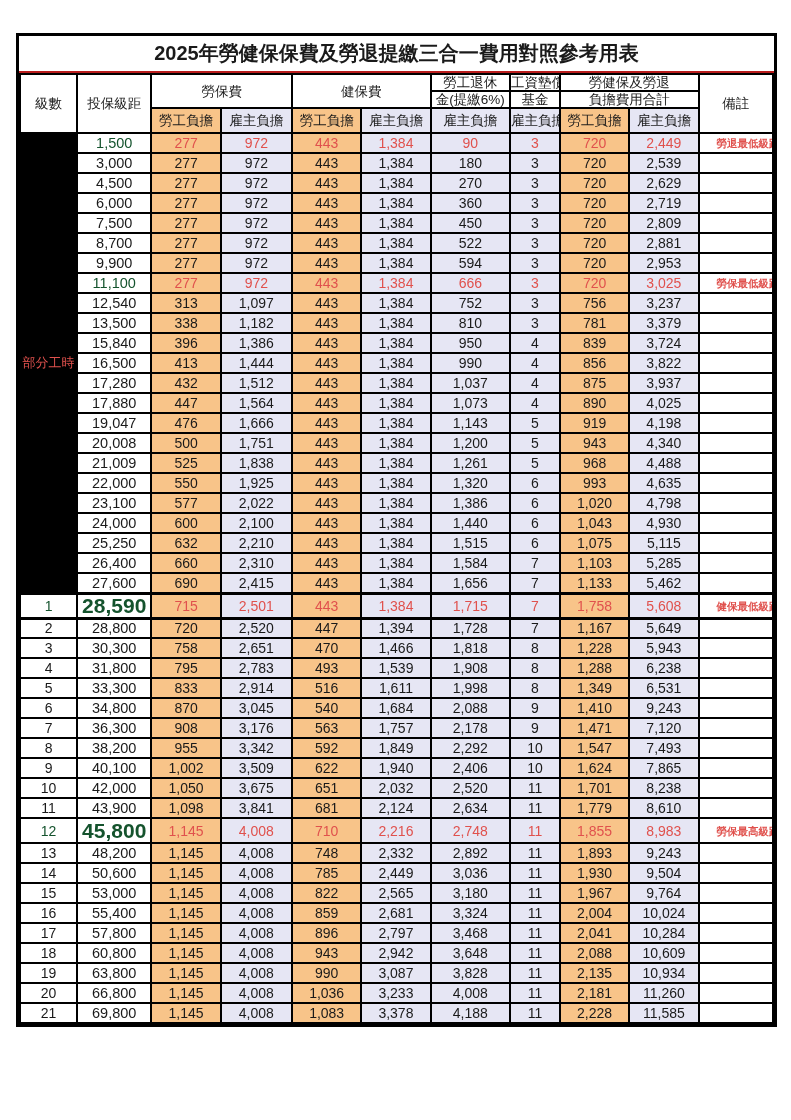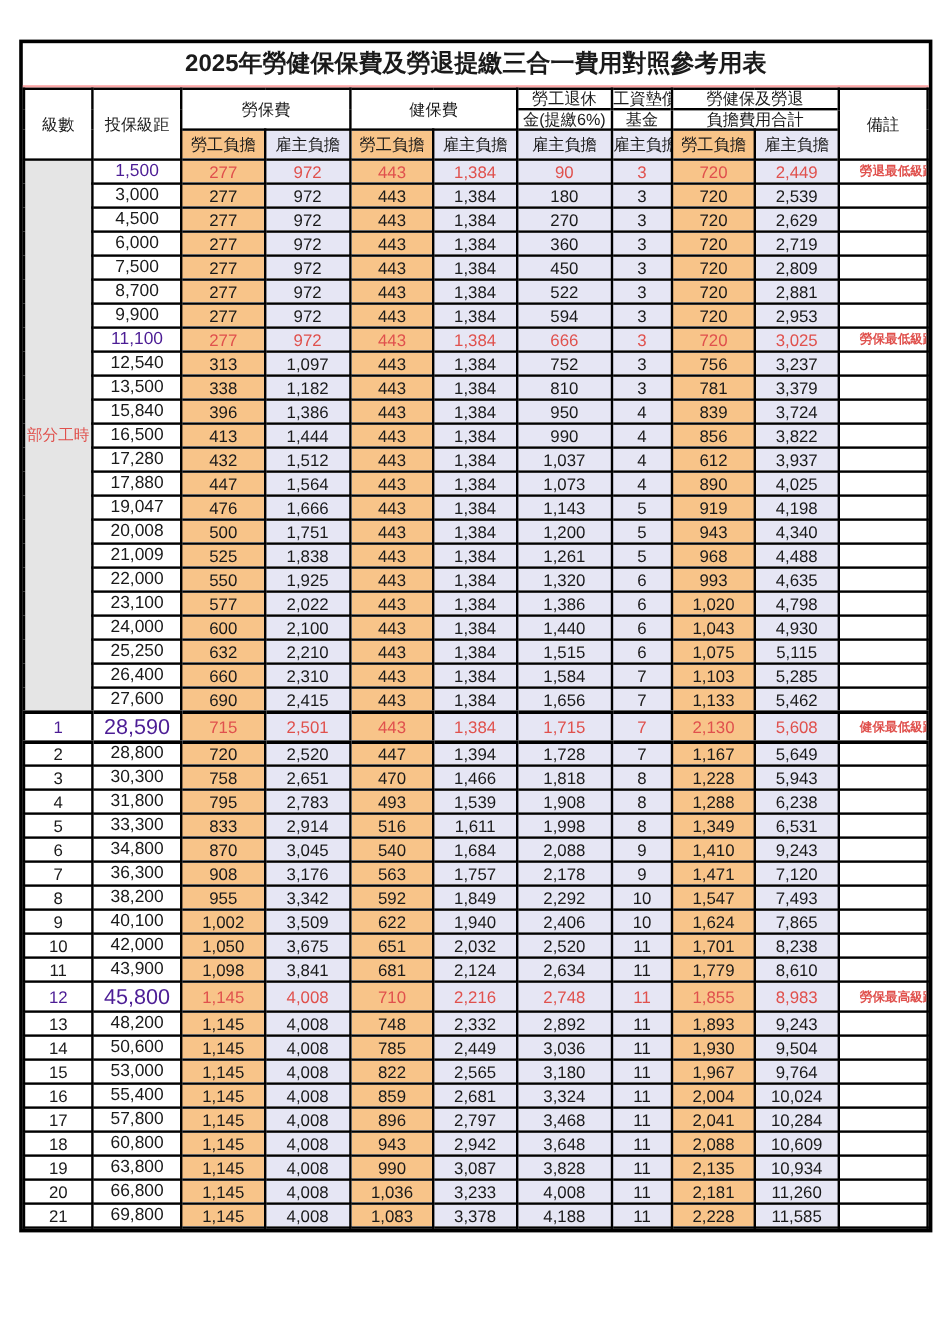--- a/index.html
+++ b/index.html
@@ -2,45 +2,45 @@
 <html><head>
 <meta charset="utf-8">
 <style>
   * { margin:0; padding:0; box-sizing:border-box; }
   html,body { width:791px; height:1120px; background:#ffffff; overflow:hidden;
               font-family:"Liberation Sans","DejaVu Sans",sans-serif; }
   .sheet {
     position:absolute; left:16px; top:33px; width:761px;
     border:3px solid #000; background:#fff;
   }
-  .title-block { border-bottom:2px solid #fca5a5; text-align:center; padding:4px 0 5px 0; }
+  .title-block { border-bottom:2px solid #b91c1c; text-align:center; padding:4px 0 5px 0; }
   .title-line1 { font-size:20px; font-weight:bold; color:#1a1a1a; line-height:26px; }
   .title-line2 { font-size:15px; font-weight:bold; color:#1a1a1a; line-height:19px; }
 
   table { border-collapse:collapse; table-layout:fixed; width:100%; }
   th, td {
     border:2px solid #000; text-align:center; vertical-align:middle;
     font-size:14px; color:#1a1a1a; padding:0; overflow:hidden; white-space:nowrap;
   }
   thead th { font-weight:normal; font-size:13.5px; line-height:15px; }
   thead tr.grp1 th { height:17px; }
   thead tr.grp2 th { height:17px; }
   thead tr.sub th  { height:25px;text-align:center; }
   .no-bottom { border-bottom-width:0 !important; }
   .orange { background:#f8c489; }
   .lav    { background:#e6e6f4; }
   tbody td { height:20px; font-size:14px; line-height:16px; }
   td.bracket { font-size:14.5px; }
   tr.hl td { color:#e0514d; }
-  tr.hl td.level, tr.hl td.bracket { color:#4c1d95; }
-  tr.boldrow td.bracket { font-weight:normal; font-size:18px; }
+  tr.hl td.level, tr.hl td.bracket { color:#14532d; }
+  tr.boldrow td.bracket { font-weight:bold; font-size:21px; }
   tr.boldrow td { height:25px; }
   tr.thick td { border-top-width:3px; border-bottom-width:3px; }
   td.remark { font-size:10.5px; font-weight:bold; color:#e0514d; padding:0 17px; }
-  td.parttime { font-size:13px; color:#1a1a1a; background:#e5e5e5; }
+  td.parttime { font-size:13px; color:#1a1a1a; background:#000000; }
 </style>
 </head>
 <body>
 
 <div class="sheet">
   <div class="title-block">
     <div class="title-line1">2025年勞健保保費及勞退提繳三合一費用對照參考用表</div>
   </div>
   <table>
     <colgroup>
@@ -230,21 +230,21 @@
           <td class="remark"></td>
         </tr>
         <tr>
           <td class="bracket">17,280</td>
           <td class="orange">432</td>
           <td class="lav">1,512</td>
           <td class="orange">443</td>
           <td class="lav">1,384</td>
           <td class="lav">1,037</td>
           <td class="lav">4</td>
-          <td class="orange">612</td>
+          <td class="orange">875</td>
           <td class="lav">3,937</td>
           <td class="remark"></td>
         </tr>
         <tr>
           <td class="bracket">17,880</td>
           <td class="orange">447</td>
           <td class="lav">1,564</td>
           <td class="orange">443</td>
           <td class="lav">1,384</td>
           <td class="lav">1,073</td>
@@ -363,21 +363,21 @@
         </tr>
         <tr class="hl boldrow thick">
           <td class="level">1</td>
           <td class="bracket">28,590</td>
           <td class="orange">715</td>
           <td class="lav">2,501</td>
           <td class="orange">443</td>
           <td class="lav">1,384</td>
           <td class="lav">1,715</td>
           <td class="lav">7</td>
-          <td class="orange">2,130</td>
+          <td class="orange">1,758</td>
           <td class="lav">5,608</td>
           <td class="remark">健保最低級距</td>
         </tr>
         <tr>
           <td class="level">2</td>
           <td class="bracket">28,800</td>
           <td class="orange">720</td>
           <td class="lav">2,520</td>
           <td class="orange">447</td>
           <td class="lav">1,394</td>

